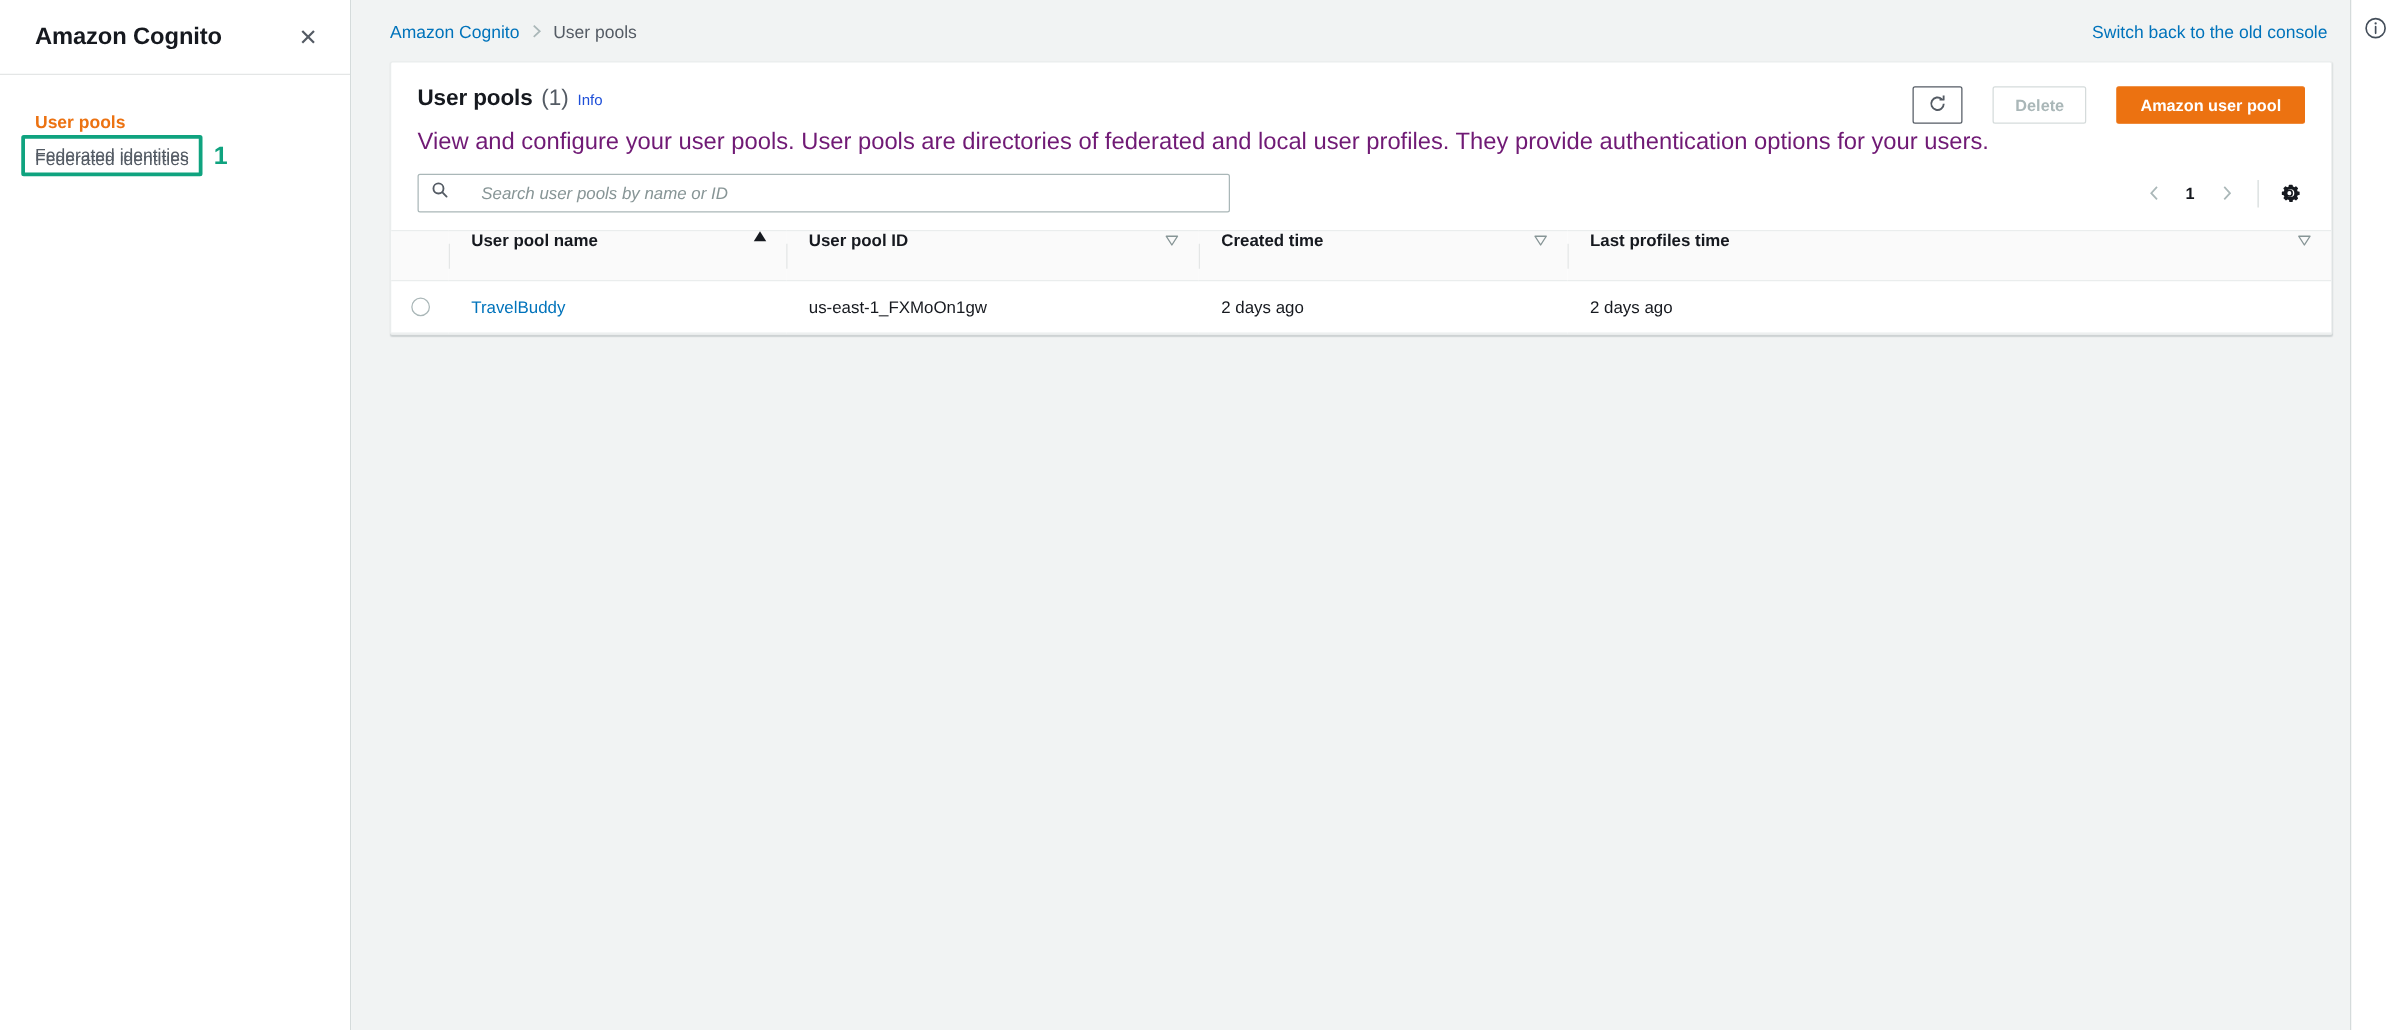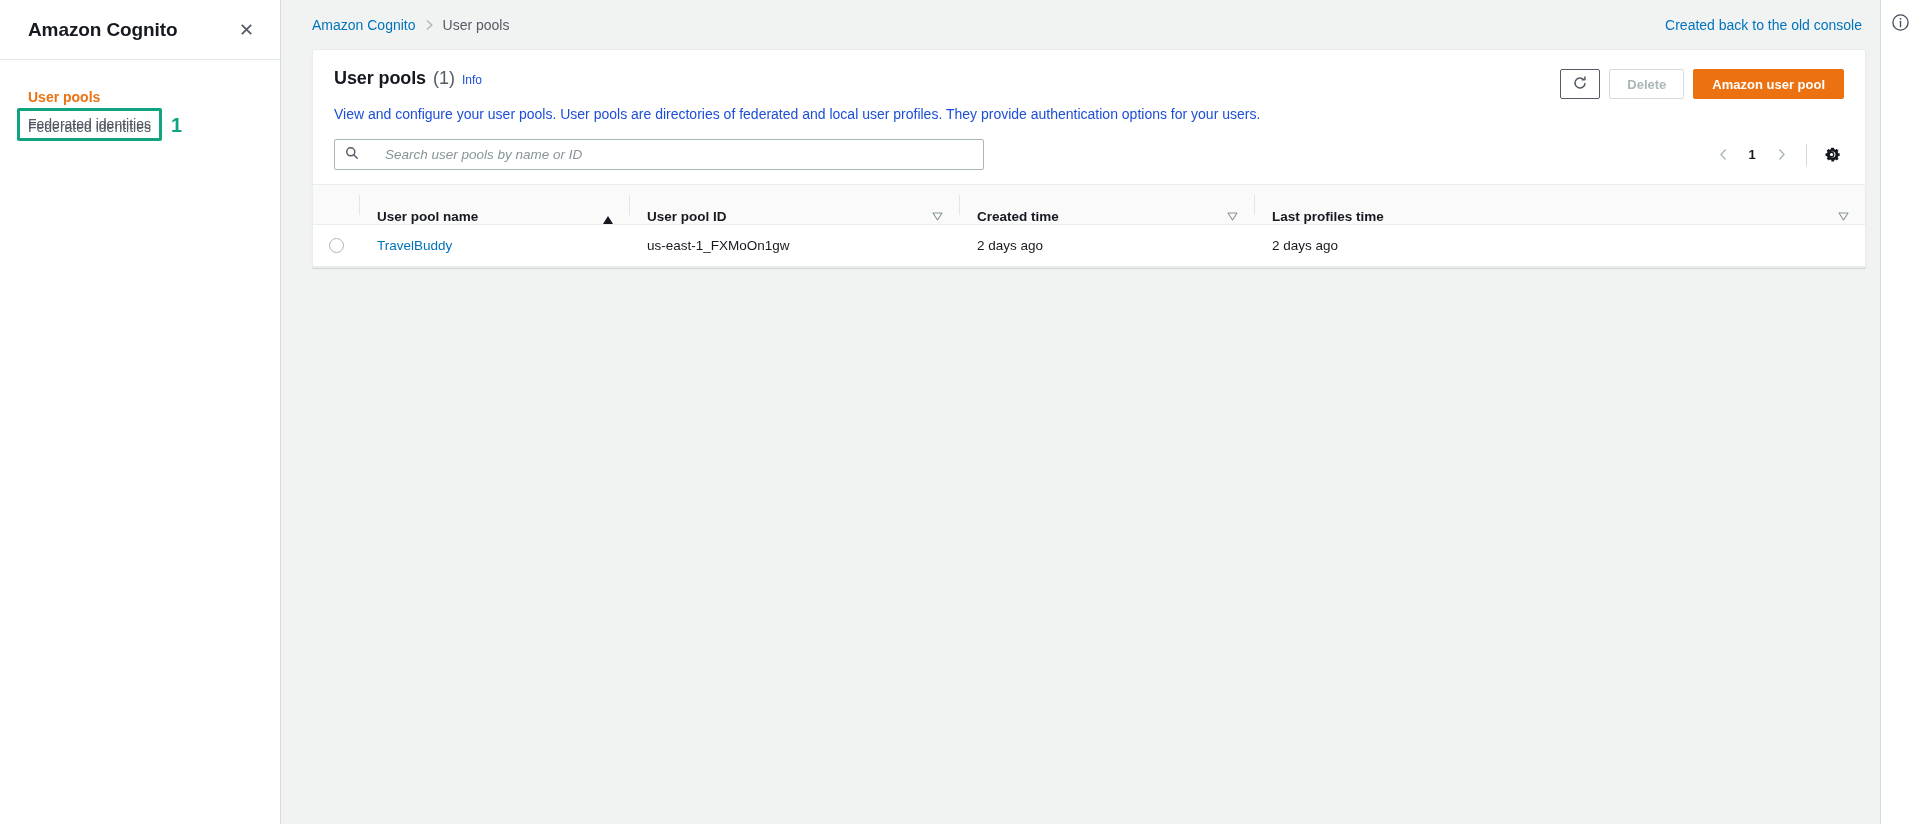--- a/index.html
+++ b/index.html
@@ -173,30 +173,30 @@
     font-size: 18px;
     color: #545b64;
     font-weight: normal;
   }
   .card-info {
     font-size: 12px;
     color: #1d4ed8;
     cursor: pointer;
   }
   .card-desc {
-    font-size: 14px;
-    color: #1d4ed8;
+    font-size: 19px;
+    color: #701a75;
     padding: 6px 21px 0 21px;
     line-height: 18px;
   }
 
   .header-actions {
     display: flex;
     align-items: center;
-    gap: 9px;
+    gap: 24px;
     padding-top: 1px;
   }
   .btn {
     height: 30px;
     border-radius: 2px;
     font-size: 13px;
     font-weight: bold;
     display: inline-flex;
     align-items: center;
     justify-content: center;
@@ -303,21 +303,21 @@
     height: 39px;
     padding: 0 0 0 18px;
     font-weight: bold;
     color: #16191f;
     position: relative;
     vertical-align: middle;
   }
   table.pools th.sel-col { width: 46px; padding: 0; }
   th .th-inner {
     display: flex;
-    align-items: flex-end;
+    align-items: flex-start;
     justify-content: space-between;
     padding-right: 16px;
     height: 39px;
   }
   th.sortable { cursor: pointer; }
   th.inactive-sort { color: #545b64; font-weight: bold; }
   th .divider-left {
     position: absolute;
     left: 0; top: 10px;
     width: 1px; height: 20px;
@@ -408,21 +408,21 @@
     <div class="topbar">
       <div class="breadcrumb">
         <span class="crumb-link">Amazon Cognito</span>
         <span class="crumb-sep">
           <svg width="9" height="12" viewBox="0 0 9 12" fill="none" stroke="currentColor" stroke-width="1.4">
             <path d="M2 1.5 L6.8 6 L2 10.5"></path>
           </svg>
         </span>
         <span class="crumb-current">User pools</span>
       </div>
-      <div class="switch-link">Created back to the old console</div>
+      <div class="switch-link">Switch back to the old console</div>
     </div>
 
     <div class="content">
       <section class="card">
 
         <div class="card-header">
           <div class="card-title-row">
             <span class="card-title">User pools</span>
             <span class="card-count">(1)</span>
             <span class="card-info">Info</span>

